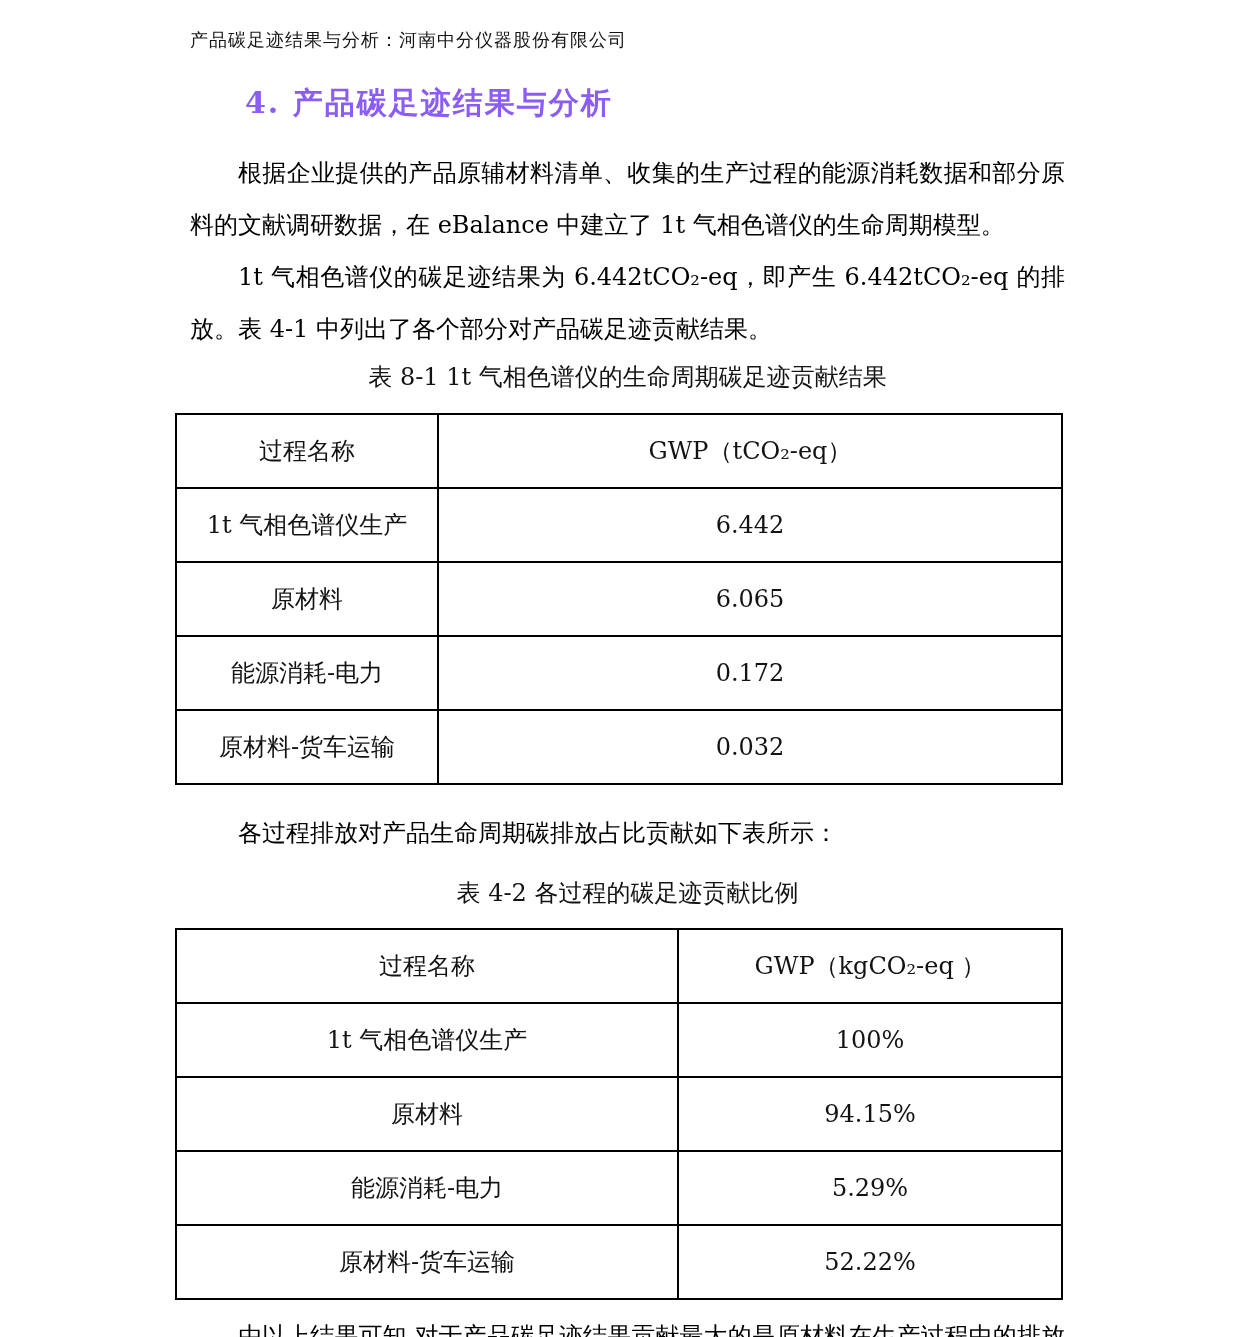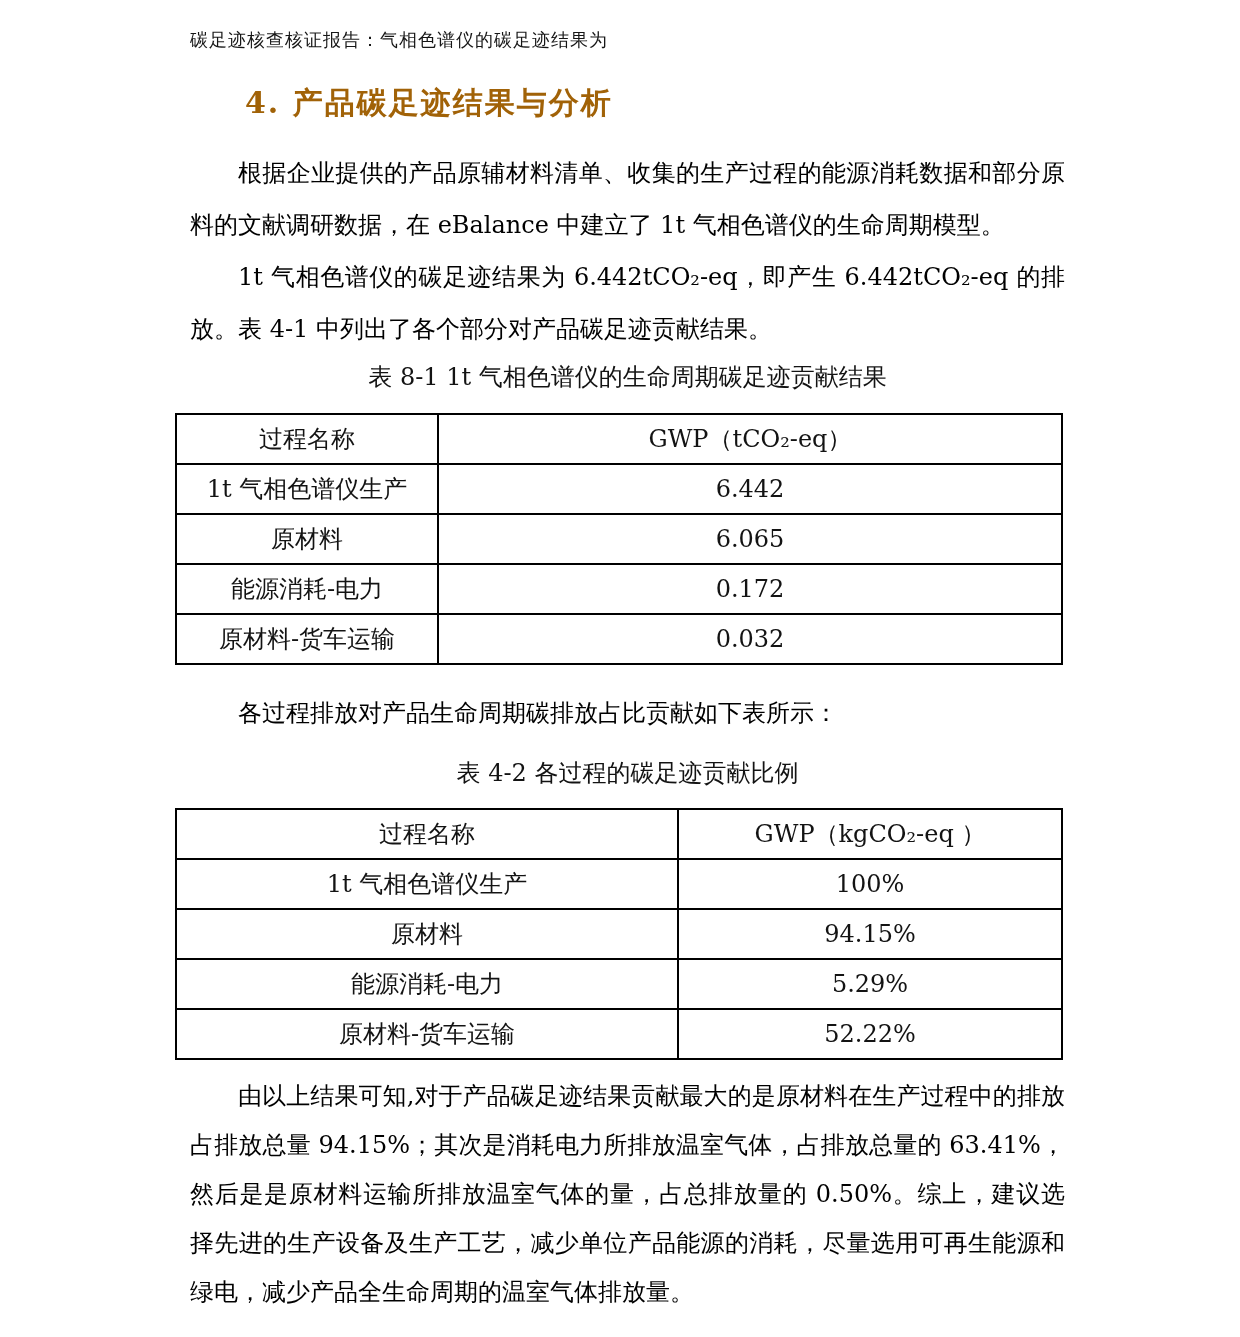--- a/index.html
+++ b/index.html
@@ -21,21 +21,21 @@
     line-height: 24px;
     letter-spacing: 1px;
     color: #161616;
   }
   .section-title {
     margin: 33px 0 0 245px;
     font-size: 30px;
     line-height: 36px;
     font-weight: bold;
     letter-spacing: 2px;
-    color: #a16207;
+    color: #8b5cf6;
   }
   .body-text {
     margin: 0 0 0 190px;
     width: 875px;
     font-size: 24px;
     line-height: 52px;
     text-align: justify;
     text-justify: inter-character;
     color: #000000;
   }
@@ -60,29 +60,29 @@
     font-size: 24px;
     color: #131313;
   }
   .table2 { margin-top: 15px; }
   .data-table th, .data-table td {
     border: 2px solid #000000;
     height: 48px;
     text-align: center;
     vertical-align: middle;
     font-weight: normal;
-    padding: 0 4px;
+    padding: 12px 4px;
   }
   .table1 .col-process { width: 252px; }
   .table2 .col-process { width: 492px; }
 </style>
 </head>
 <body>
 
-<div class="doc-header">碳足迹核查核证报告：气相色谱仪的碳足迹结果为</div>
+<div class="doc-header">产品碳足迹结果与分析：河南中分仪器股份有限公司</div>
 
 <h1 class="section-title">4. 产品碳足迹结果与分析</h1>
 
 <p class="body-text indent p1">根据企业提供的产品原辅材料清单、收集的生产过程的能源消耗数据和部分原料的文献调研数据，在 eBalance 中建立了 1t 气相色谱仪的生命周期模型。</p>
 
 <p class="body-text indent">1t 气相色谱仪的碳足迹结果为 6.442tCO₂-eq，即产生 6.442tCO₂-eq 的排放。表 4-1 中列出了各个部分对产品碳足迹贡献结果。</p>
 
 <div class="table-caption">表 8-1 1t 气相色谱仪的生命周期碳足迹贡献结果</div>
 
 <table class="data-table table1">

